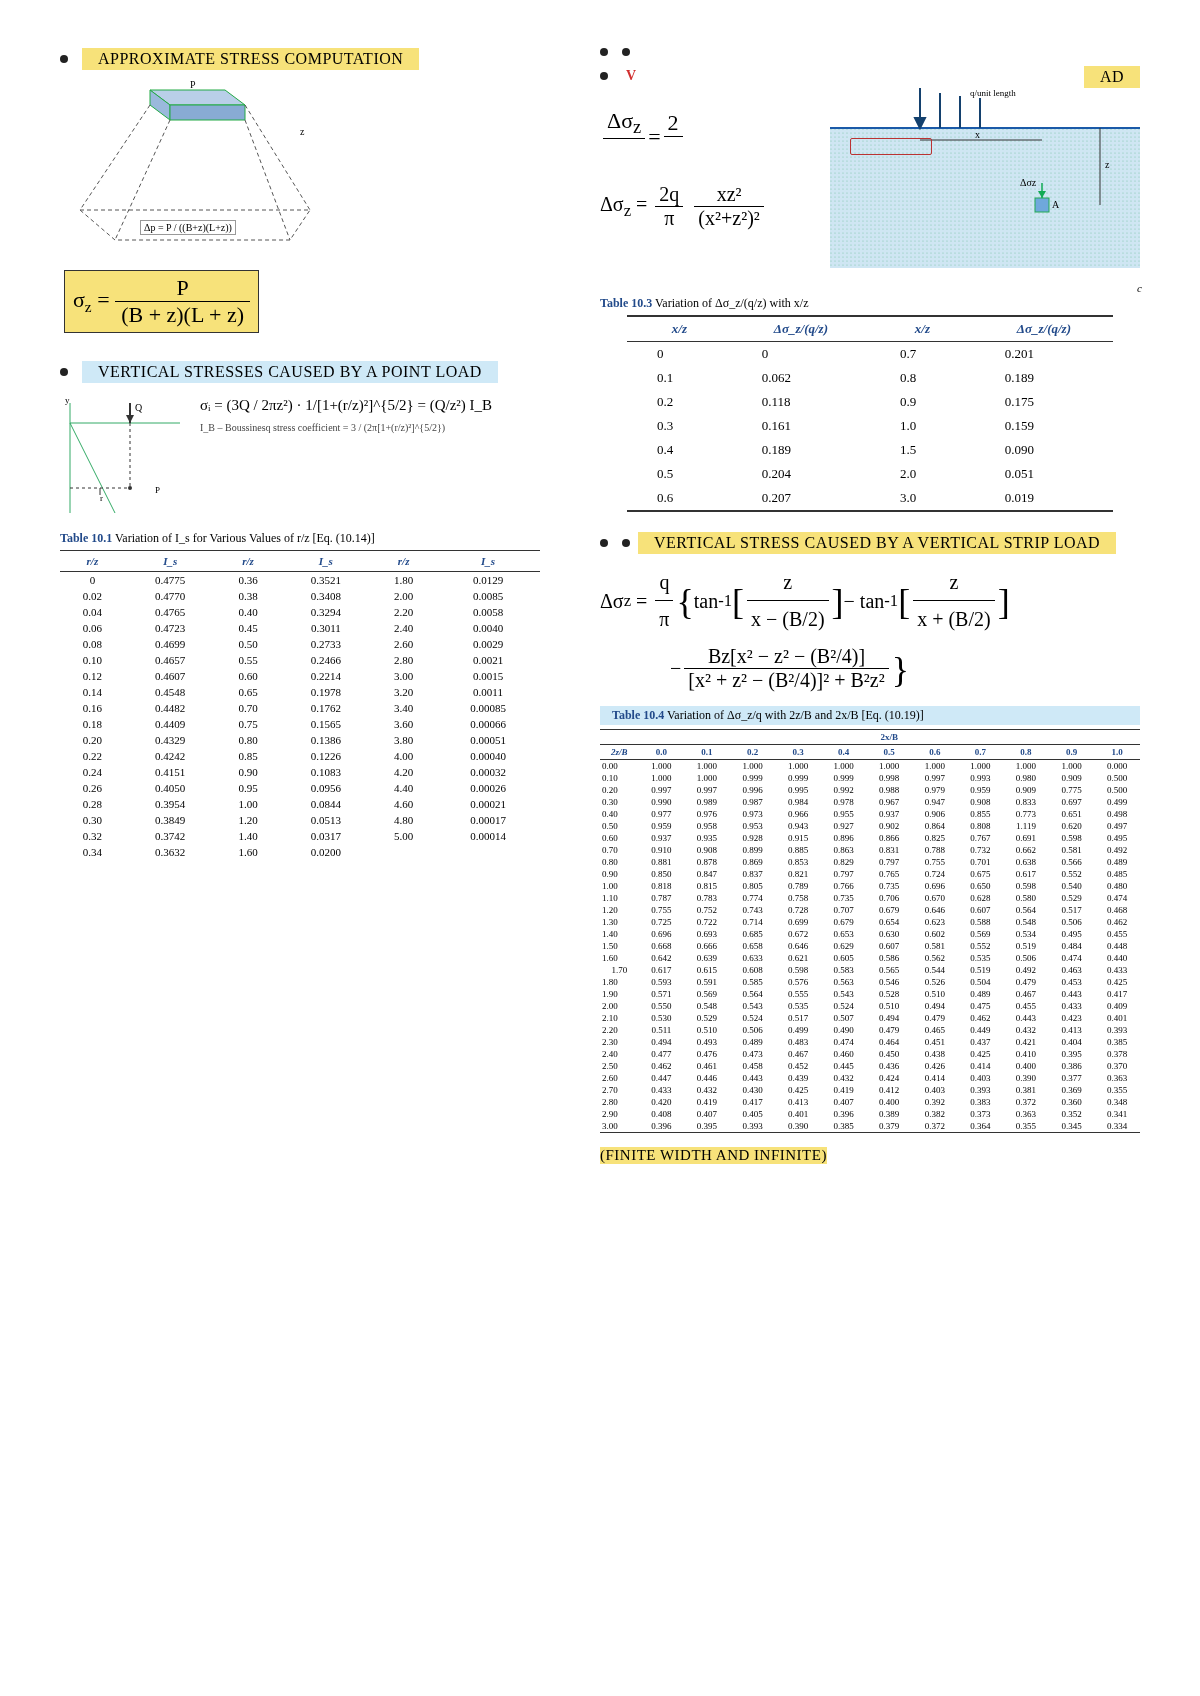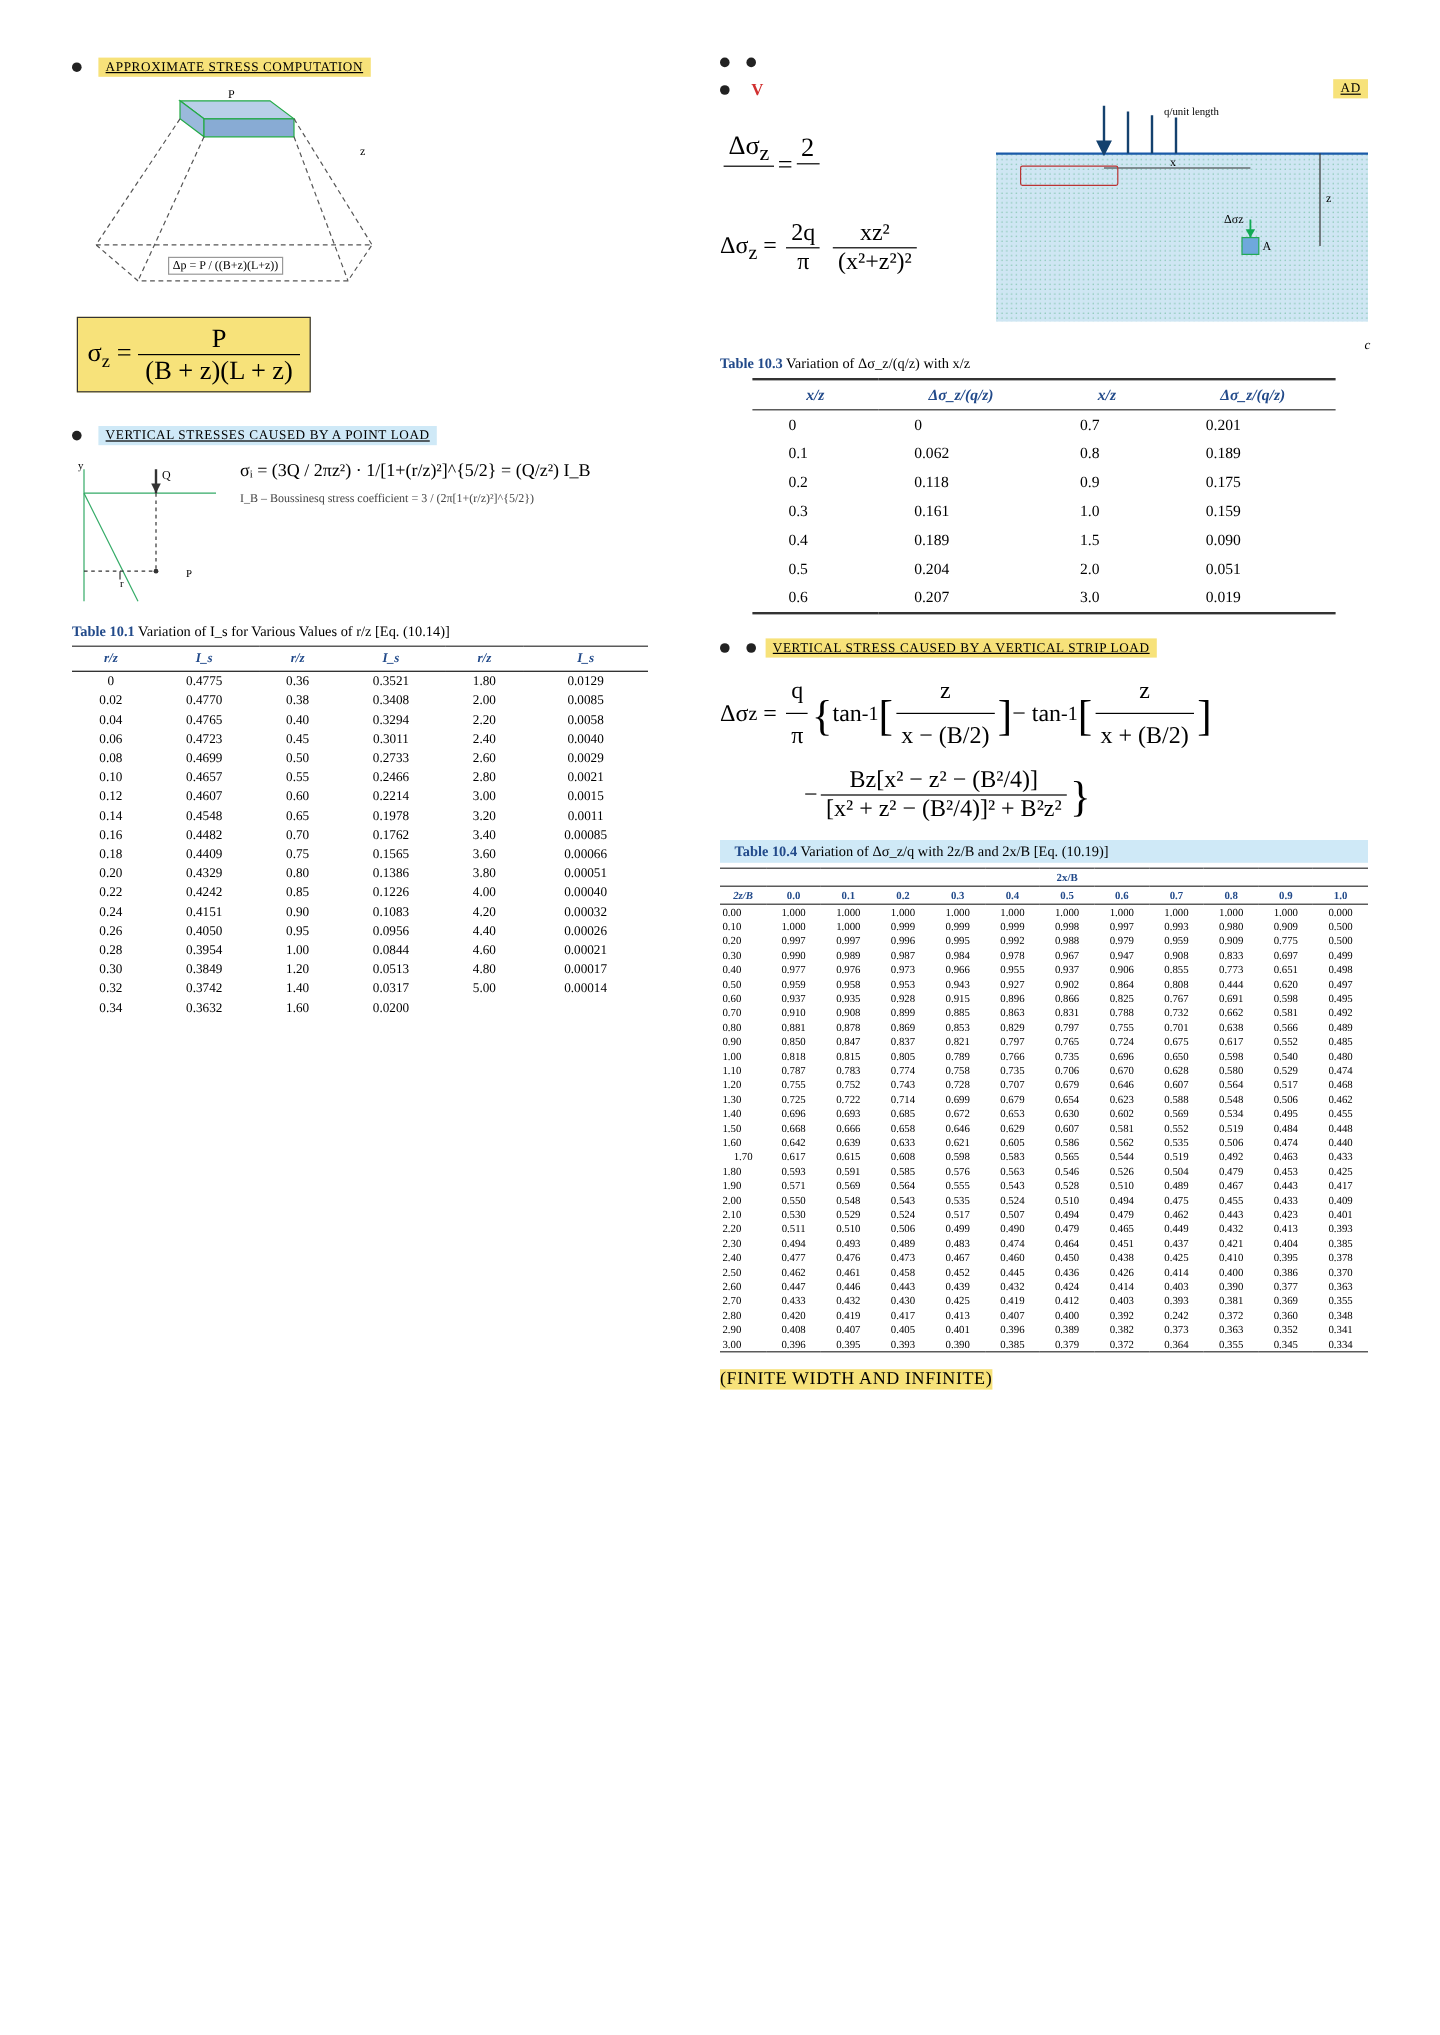--- a/index.html
+++ b/index.html
@@ -36,25 +36,24 @@
   }
   .bullet {
     display: inline-block;
     height: 8px;
     width: 8px;
     border-radius: 50%;
     background: #222;
     margin-right: 14px;
   }
   .sec-title {
-    font-size: 11px;
+    font-size: 16px;
     letter-spacing: 0.5px;
-    padding: 2px 6px;
+    padding: 2px 16px;
     display: inline-block;
-    text-decoration: underline;
   }
   .hl { background: #f7e27a; }
   .hl-lblue { background: #cfe9f7; }
   .v-mark {
     color: #d12f2f;
     font-weight: bold;
     margin-right: 6px;
     font-size: 14px;
   }
   .diagram-box {
@@ -643,21 +642,21 @@
           <tr>
             <td style="text-align: left;">0.50</td>
             <td>0.959</td>
             <td>0.958</td>
             <td>0.953</td>
             <td>0.943</td>
             <td>0.927</td>
             <td>0.902</td>
             <td>0.864</td>
             <td>0.808</td>
-            <td>0.444</td>
+            <td>1.119</td>
             <td>0.620</td>
             <td>0.497</td>
           </tr>
           <tr>
             <td style="text-align: left;">0.60</td>
             <td>0.937</td>
             <td>0.935</td>
             <td>0.928</td>
             <td>0.915</td>
             <td>0.896</td>
@@ -964,21 +963,21 @@
           </tr>
           <tr>
             <td style="text-align: left;">2.80</td>
             <td>0.420</td>
             <td>0.419</td>
             <td>0.417</td>
             <td>0.413</td>
             <td>0.407</td>
             <td>0.400</td>
             <td>0.392</td>
-            <td>0.242</td>
+            <td>0.383</td>
             <td>0.372</td>
             <td>0.360</td>
             <td>0.348</td>
           </tr>
           <tr>
             <td style="text-align: left;">2.90</td>
             <td>0.408</td>
             <td>0.407</td>
             <td>0.405</td>
             <td>0.401</td>

